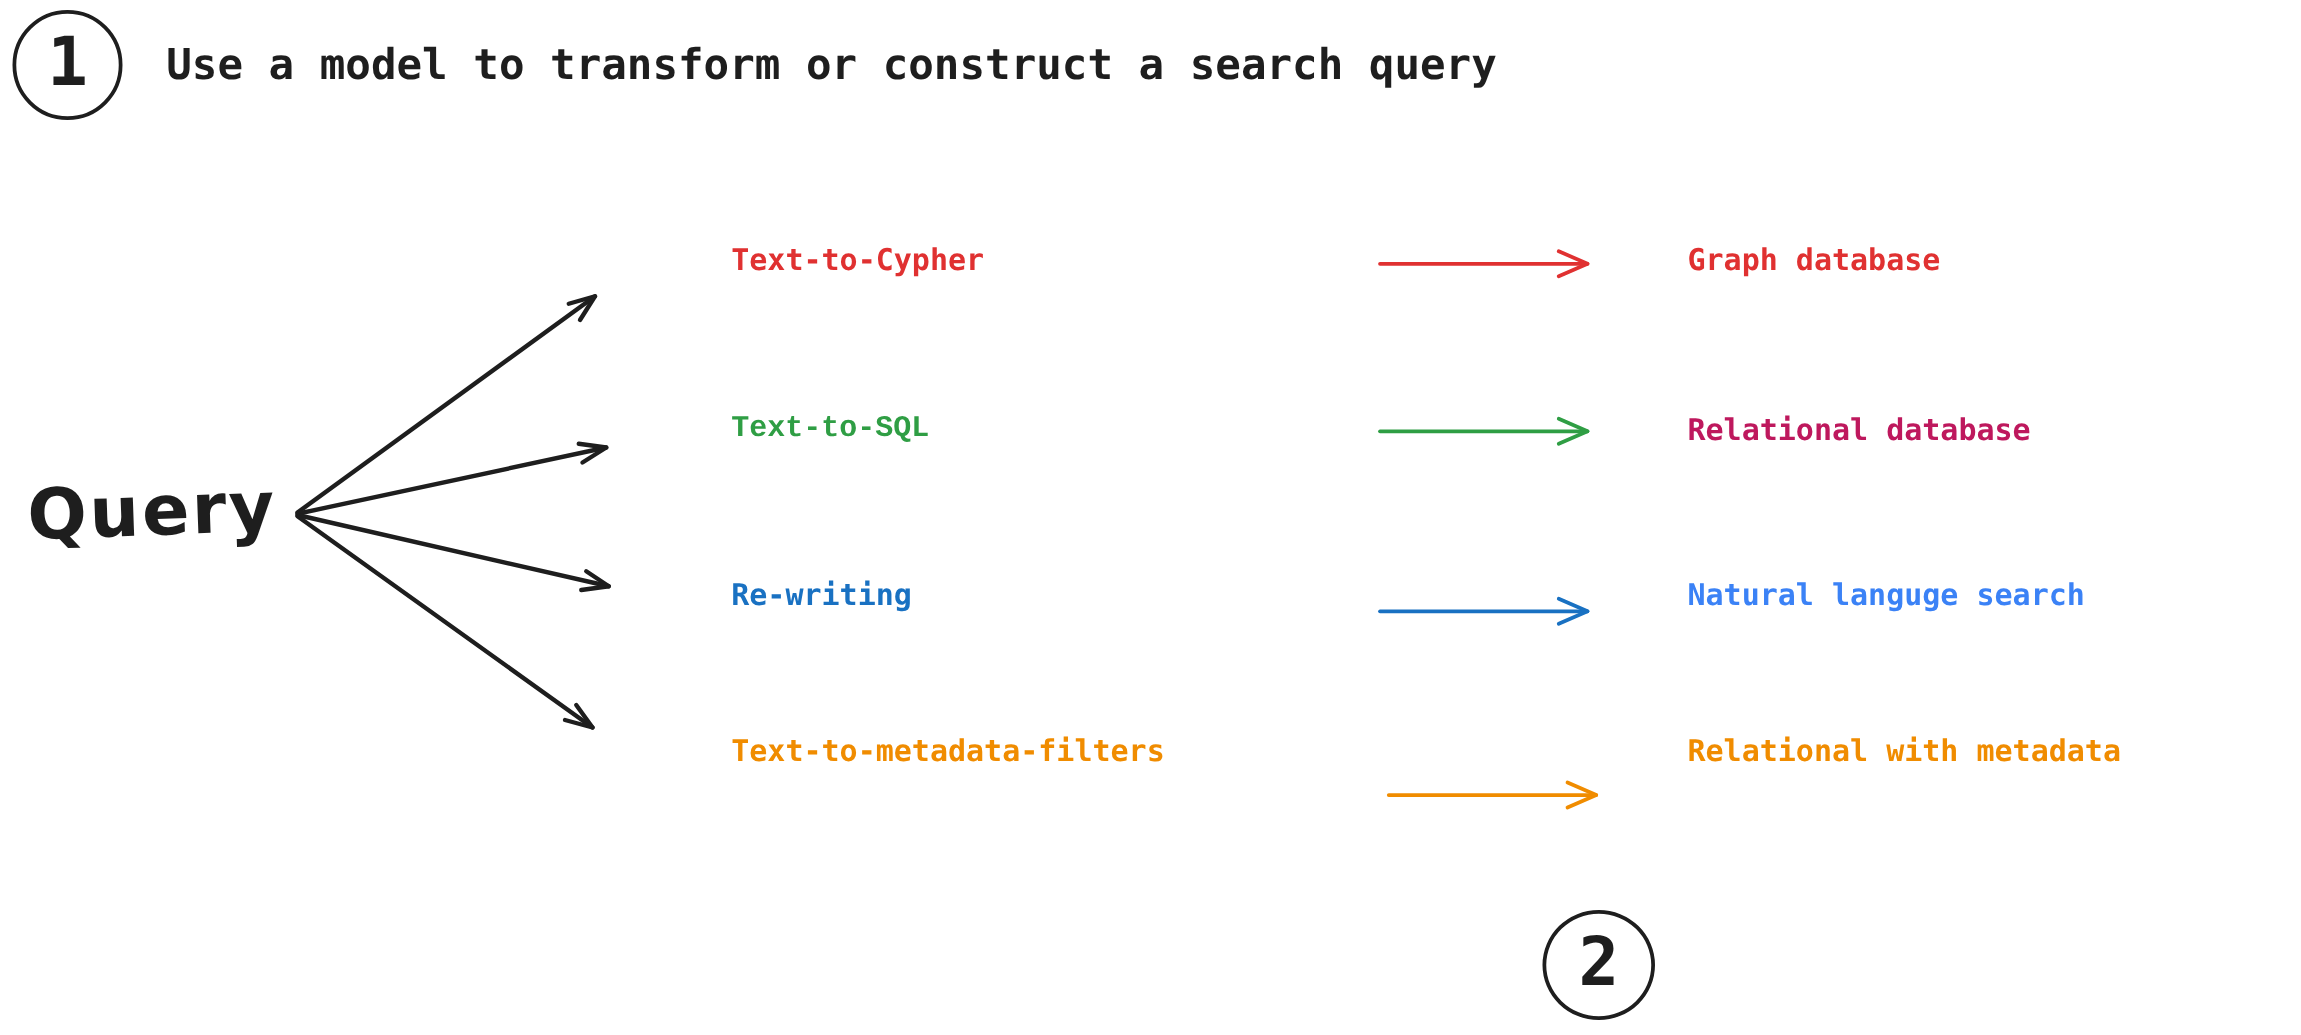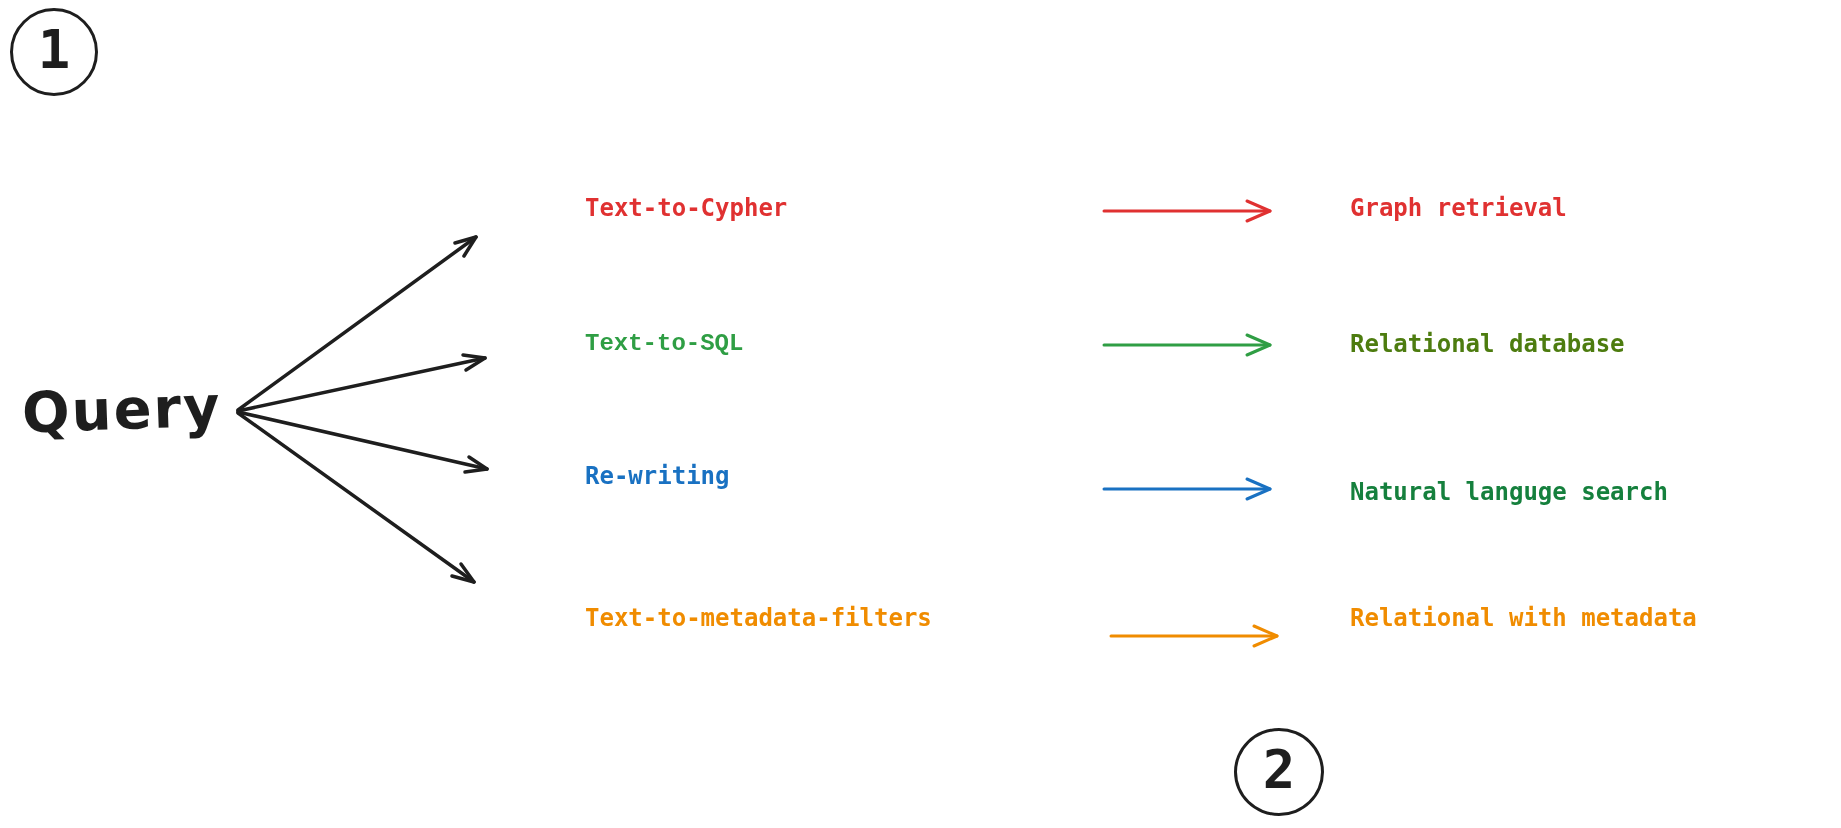--- a/index.html
+++ b/index.html
@@ -68,38 +68,39 @@
     font-weight: bold;
     font-size: 24px;
     line-height: 1;
     white-space: nowrap;
   }
   .method-col { left: 585px; }
   .target-col { left: 1350px; }
   .row-1 .row-label { top: 196px; }
   .row-2 .row-label { top: 332px; }
   .row-3 .row-label { top: 464px; }
-  .row-4 .row-label { top: 606px; }
+  .row-4 .row-label { top: 589px; }
 
   svg.overlay {
     position: absolute;
     left: 0; top: 0;
     width: 1841px;
     height: 828px;
     pointer-events: none;
   }
 </style>
 </head>
 <body>
 
 <div id="canvas">
 
   <div class="step-badge badge-1">
     <span class="step-number">1</span>
   </div>
+  <div class="step-label label-1" style="color: rgb(30, 30, 30);">Use a model to transform or construct a search query</div>
 
   <div class="query-label" style="color: rgb(30, 30, 30);">Query</div>
 
   <svg class="overlay" viewBox="0 0 1841 828" xmlns="http://www.w3.org/2000/svg">
 
     <g fill="none" stroke-width="3.5" stroke-linecap="round" stroke-linejoin="round" stroke="#1e1e1e">
       <line x1="238" y1="410" x2="476" y2="237"></line>
       <polyline points="455,243 476,237 464,256"></polyline>
       <line x1="238" y1="411" x2="485" y2="358"></line>
       <polyline points="463,355 485,358 466,370"></polyline>
@@ -122,31 +123,31 @@
       <polyline points="1247,479 1270,489 1247,499"></polyline>
     </g>
     <g fill="none" stroke-width="3" stroke-linecap="round" stroke-linejoin="round" stroke="#f08c00">
       <line x1="1111" y1="636" x2="1277" y2="636"></line>
       <polyline points="1254,626 1277,636 1254,646"></polyline>
     </g>
   </svg>
 
   <div class="row-1">
     <span class="row-label method-col" style="color: rgb(224, 49, 49);">Text-to-Cypher</span>
-    <span class="row-label target-col" style="color: rgb(224, 49, 49);">Graph retrieval</span>
+    <span class="row-label target-col" style="color: rgb(224, 49, 49);">Graph database</span>
   </div>
 
   <div class="row-2">
     <span class="row-label method-col" style="color: rgb(47, 158, 68); font-family: Liberation Mono, monospace;">Text-to-SQL</span>
-    <span class="row-label target-col" style="color: #4d7c0f;">Relational database</span>
+    <span class="row-label target-col" style="color: #be185d;">Relational database</span>
   </div>
 
   <div class="row-3">
     <span class="row-label method-col" style="color: rgb(25, 113, 194);">Re-writing</span>
-    <span class="row-label target-col" style="color: #15803d; margin-top: 16px;">Natural languge search</span>
+    <span class="row-label target-col" style="color: #3b82f6;">Natural languge search</span>
   </div>
 
   <div class="row-4">
     <span class="row-label method-col" style="color: rgb(240, 140, 0);">Text-to-metadata-filters</span>
     <span class="row-label target-col" style="color: rgb(240, 140, 0);">Relational with metadata</span>
   </div>
 
   <div class="step-badge badge-2">
     <span class="step-number">2</span>
   </div>

